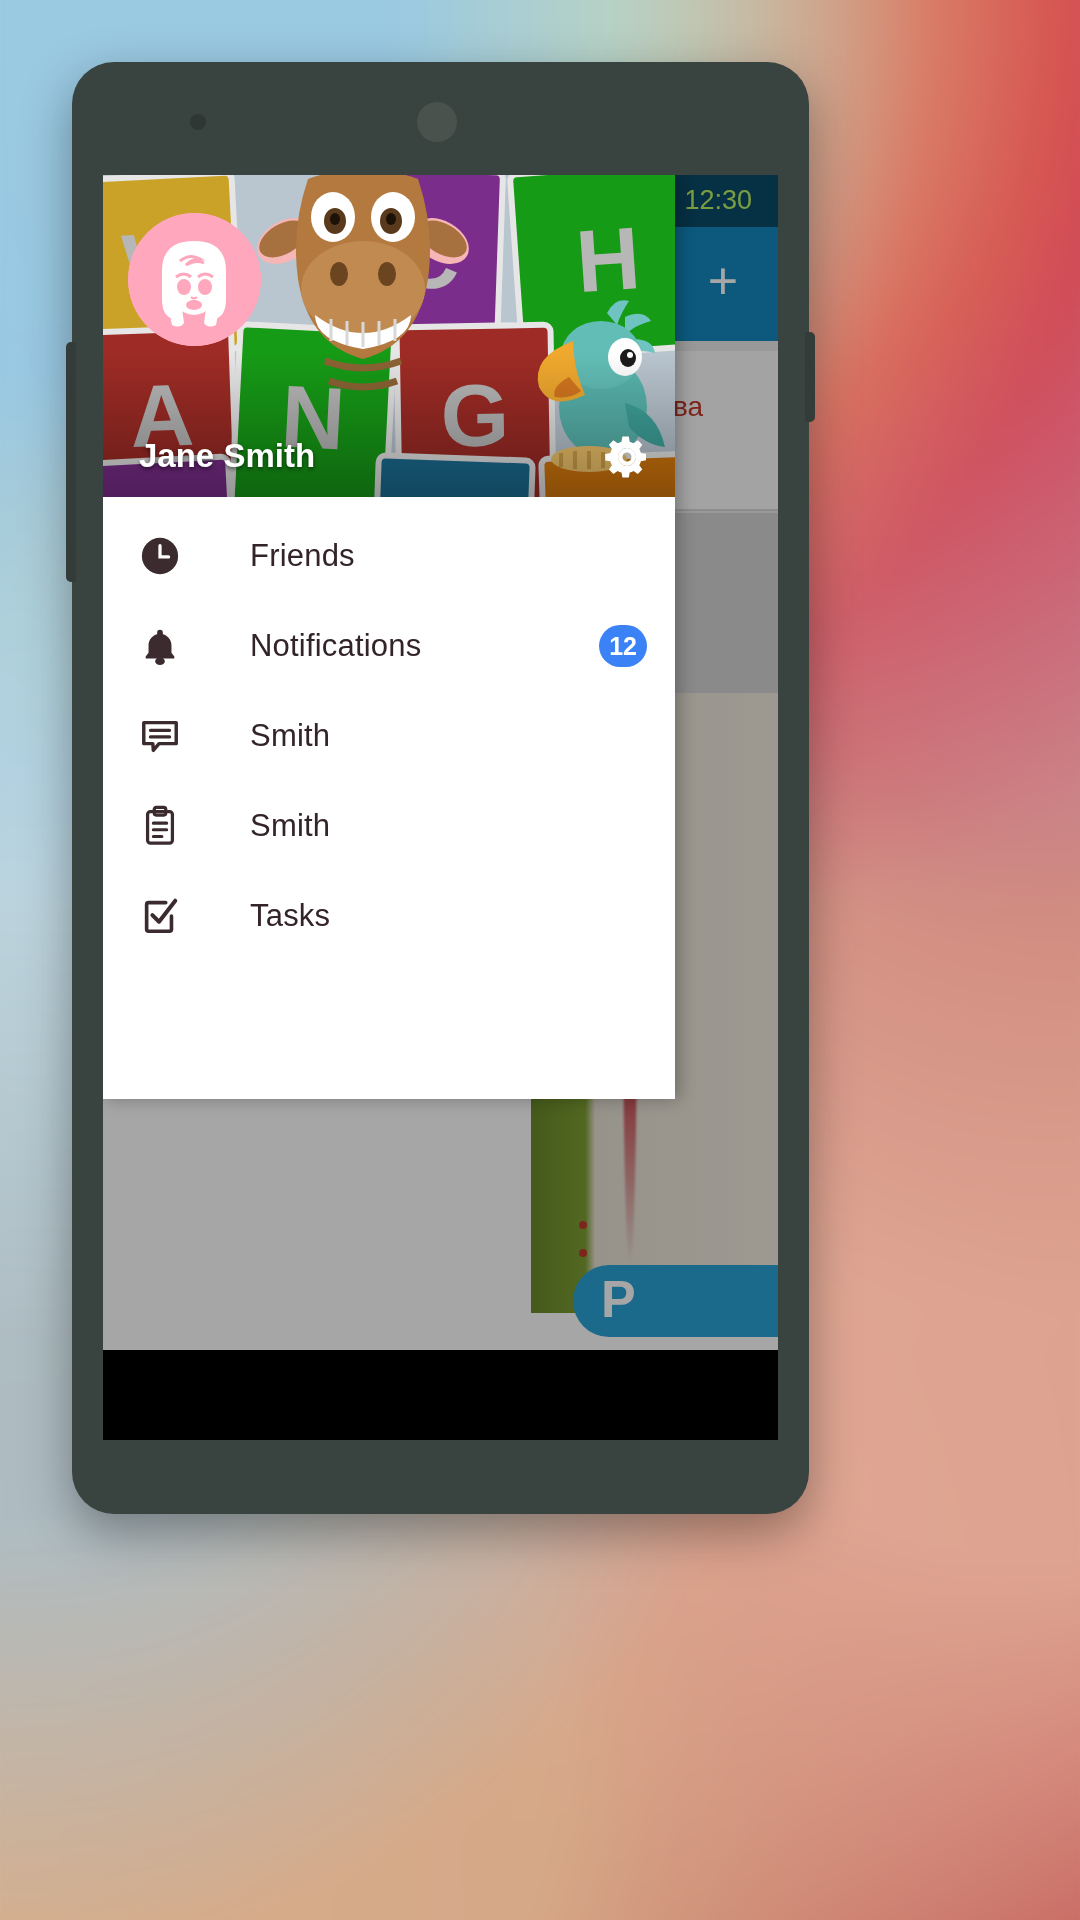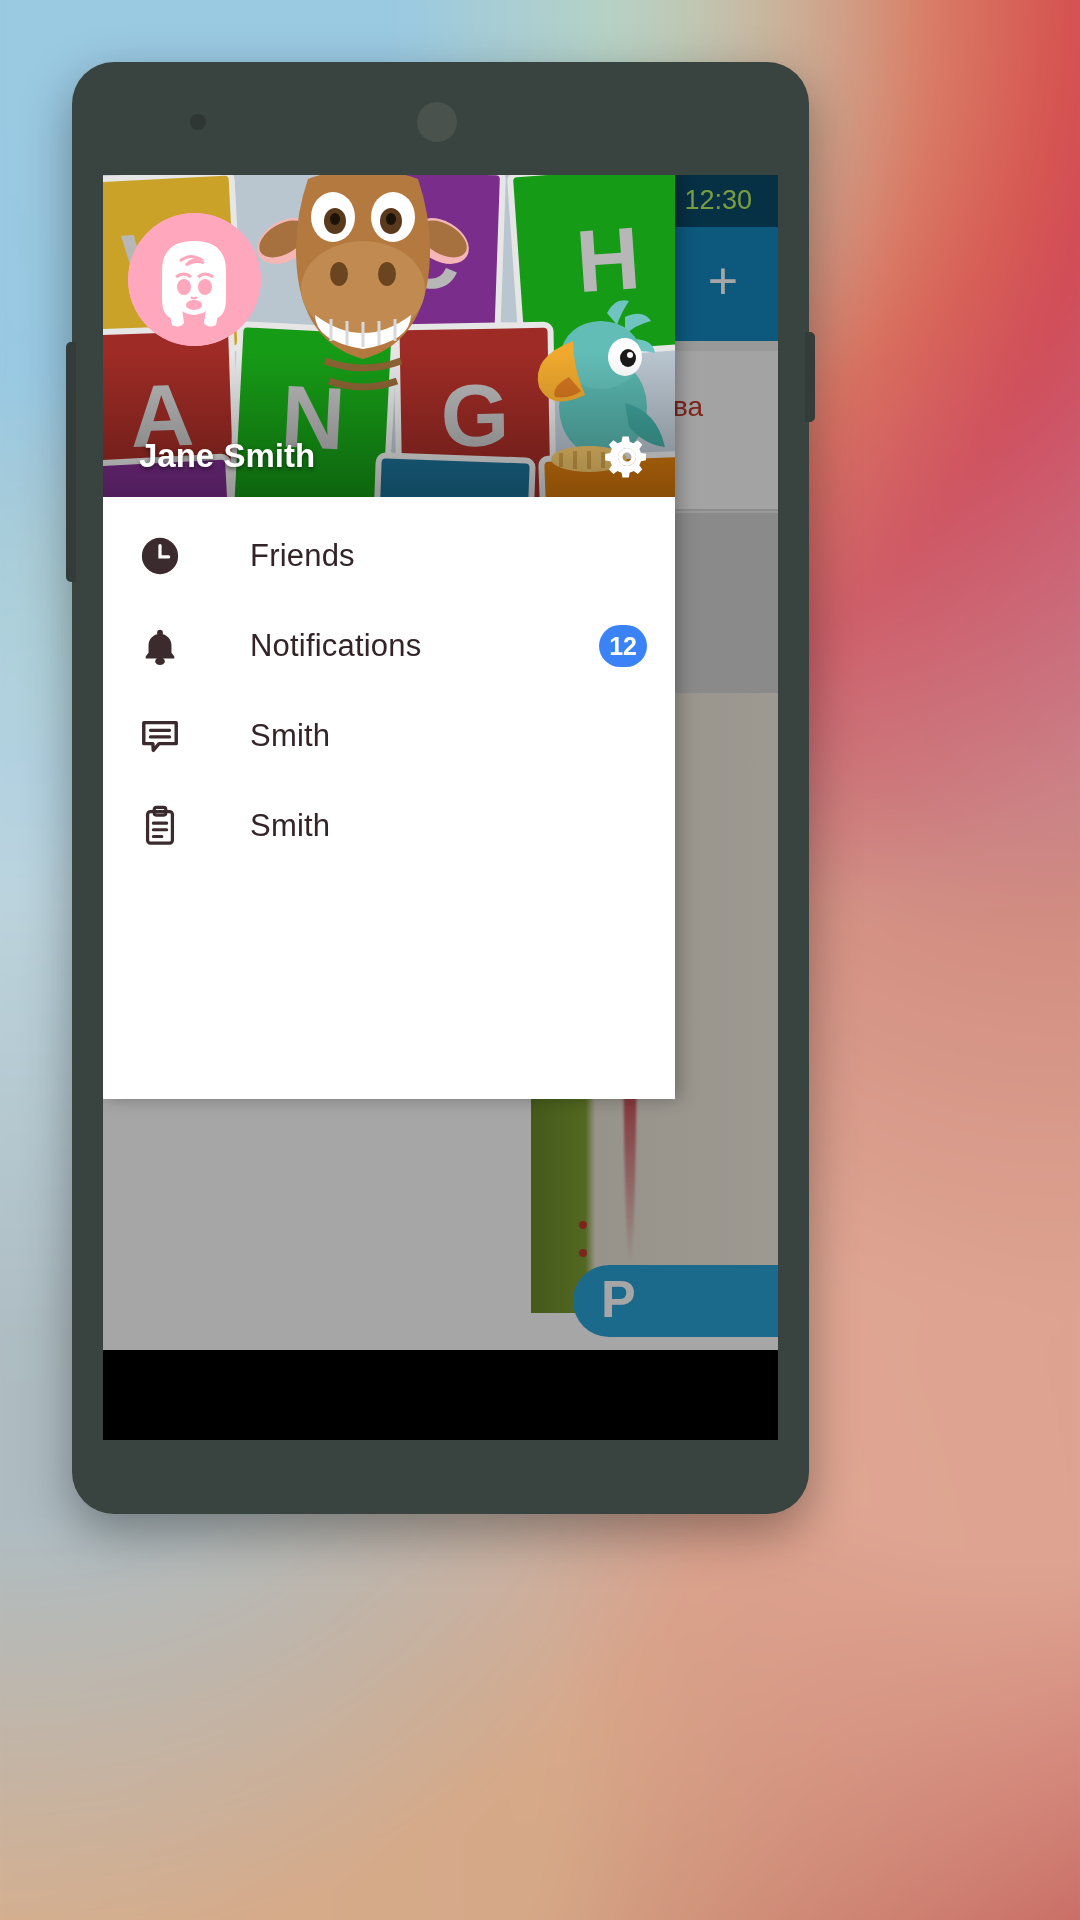--- a/index.html
+++ b/index.html
@@ -536,18 +536,27 @@
           <span class="ico">
             <svg viewBox="0 0 44 44" width="42" height="42">
               <rect x="9" y="7" width="26" height="33" rx="3" fill="none" stroke="#3b2b2e" stroke-width="3.4"></rect>
               <rect x="16" y="2.5" width="12" height="8" rx="2" fill="none" stroke="#3b2b2e" stroke-width="3.4"></rect>
               <path stroke="#3b2b2e" stroke-width="3.2" stroke-linecap="round" d="M15 19h14M15 26h14M15 33h9"></path>
             </svg>
           </span>
           <span class="lbl">Smith</span>
         </div>
 
+        <div class="drawer-item">
+          <span class="ico">
+            <svg viewBox="0 0 44 44" width="42" height="42">
+              <path fill="none" stroke="#3b2b2e" stroke-width="3.8" stroke-linecap="round" stroke-linejoin="round" d="M34 22v14a2 2 0 01-2 2H10a2 2 0 01-2-2V10a2 2 0 012-2h18"></path>
+              <path fill="none" stroke="#3b2b2e" stroke-width="4.2" stroke-linecap="round" stroke-linejoin="round" d="M14 21l7 7L38 6"></path>
+            </svg>
+          </span>
+          <span class="lbl">Tasks</span>
+        </div>
 
 
       </div>
     </div>
   </div>
 </div>
 
 </body></html>

